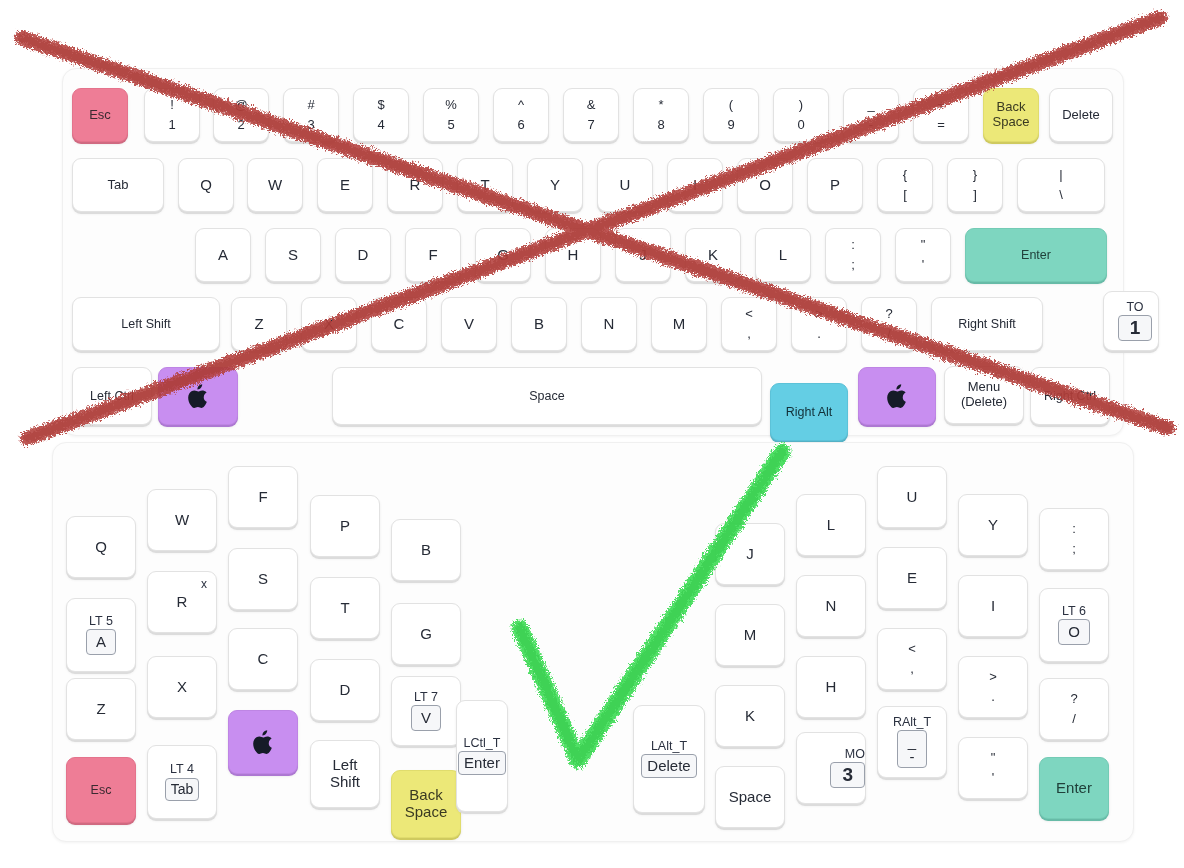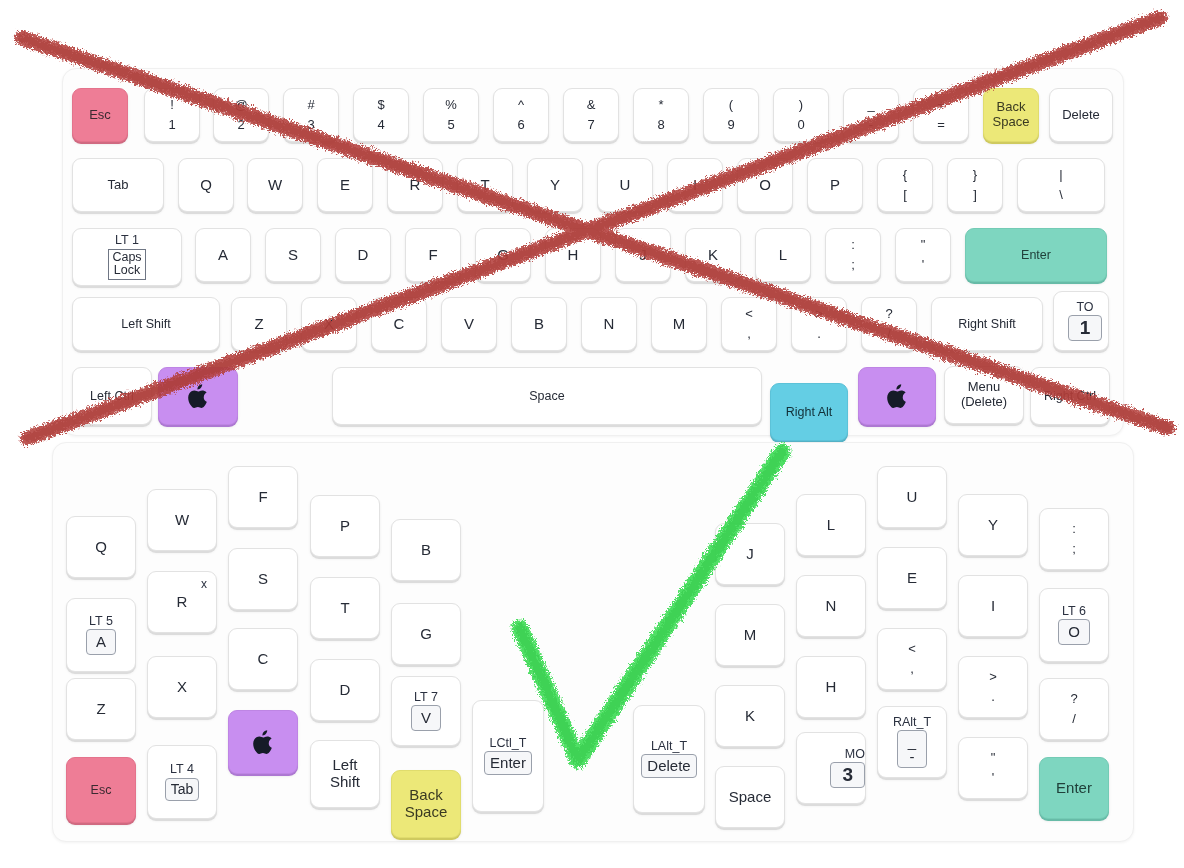--- a/index.html
+++ b/index.html
@@ -190,27 +190,20 @@
   </div>
   <div class="key dual" style="left:947px; top:158px; width:56px; height:54px;">
     <span class="l1">}</span>
     <span class="l2">]</span>
   </div>
   <div class="key dual" style="left:1017px; top:158px; width:88px; height:54px;">
     <span class="l1">|</span>
     <span class="l2">\</span>
   </div>
 
-  <div class="key" style="left:72px; top:228px; width:110px; height:58px;">
-    <span class="lt-top">LT 1</span>
-    <span class="capsbox">
-      <span style="display:block">Caps</span>
-      <span style="display:block">Lock</span>
-    </span>
-  </div>
   <div class="key" style="left:195px; top:228px; width:56px; height:54px;">
       <span>A</span>
     </div>
   <div class="key" style="left:265px; top:228px; width:56px; height:54px;">
       <span>S</span>
     </div>
   <div class="key" style="left:335px; top:228px; width:56px; height:54px;">
       <span>D</span>
     </div>
   <div class="key" style="left:405px; top:228px; width:56px; height:54px;">
@@ -275,21 +268,21 @@
     <span class="l1">&gt;</span>
     <span class="l2">.</span>
   </div>
   <div class="key dual" style="left:861px; top:297px; width:56px; height:54px;">
     <span class="l1">?</span>
     <span class="l2">/</span>
   </div>
   <div class="key sm" style="left:931px; top:297px; width:112px; height:54px;">
     <span>Right Shift</span>
   </div>
-  <div class="key" style="left:1053px; top:291px; width:56px; height:60px;padding-left:8px;">
+  <div class="key" style="left:1103px; top:291px; width:56px; height:60px;padding-left:8px;">
     <span class="lt-top">TO</span>
     <span class="lt-box big">1</span>
   </div>
 
   <div class="key sm" style="left:72px; top:367px; width:80px; height:58px;">
     <span>Left Ctrl</span>
   </div>
   <div class="key k-purple" style="left:158px; top:367px; width:80px; height:58px;">
     <span>
       <svg class="apple" viewBox="0 0 24 28" xmlns="http://www.w3.org/2000/svg" aria-hidden="true">
@@ -389,21 +382,21 @@
     </div>
   <div class="key" style="left:391px; top:676px; width:70px; height:70px;">
     <span class="lt-top">LT 7</span>
     <span class="lt-box">V</span>
   </div>
   <div class="key k-yellow sm" style="left:391px; top:770px; width:70px; height:68px;">
     <span class="l1" style="font-size:15px">Back</span>
     <span class="l2" style="font-size:15px">Space</span>
   </div>
 
-  <div class="key" style="left:472px; top:700px; width:72px; height:112px;">
+  <div class="key" style="left:456px; top:700px; width:52px; height:112px;">
     <span class="lt-top">LCtl_T</span>
     <span class="lt-box tight" style="font-size:15px">Enter</span>
   </div>
 
   <div class="key" style="left:633px; top:705px; width:72px; height:108px;">
     <span class="lt-top">LAlt_T</span>
     <span class="lt-box tight" style="font-size:15px">Delete</span>
   </div>
 
   <div class="key" style="left:715px; top:523px; width:70px; height:62px;">

